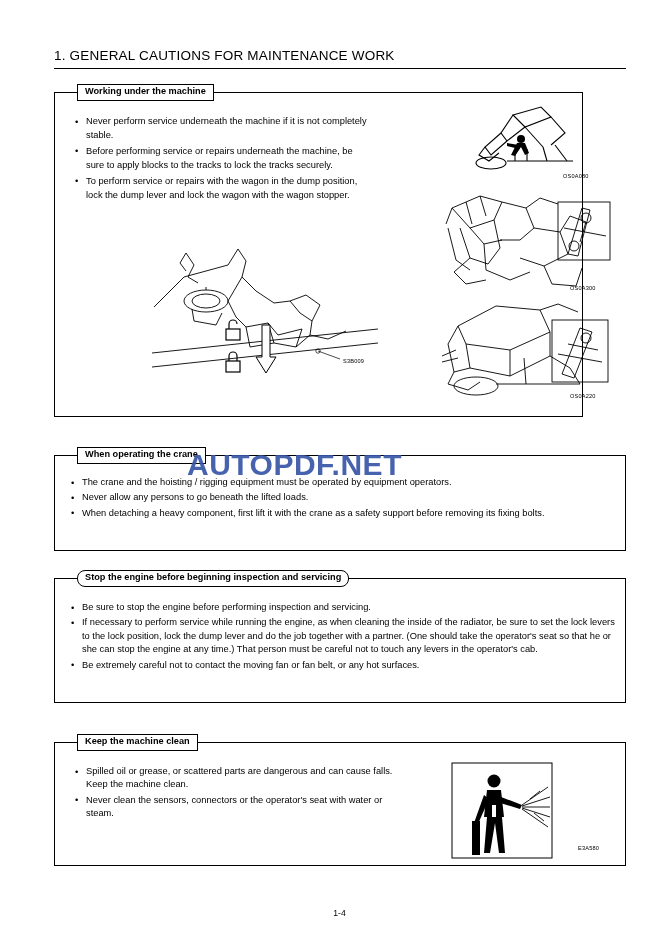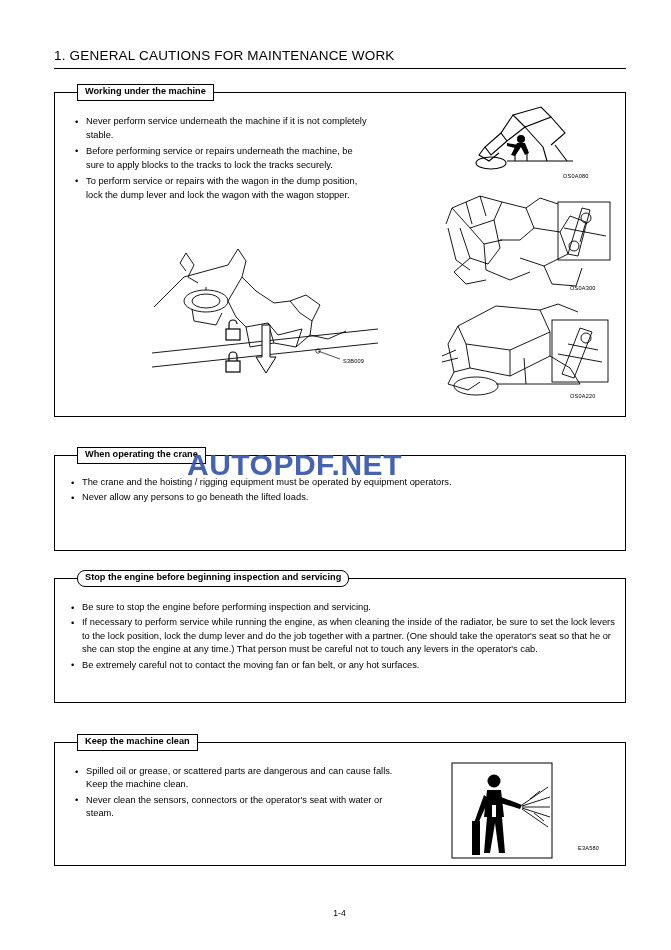--- a/index.html
+++ b/index.html
@@ -77,21 +77,21 @@
     left: 2px;
     top: -0.5px;
     font-size: 9.5px;
   }
   ul.bullets li .cont {
     display: block;
     padding-left: 0;
   }
 
   
-  #sec-working { left: 50px; top: 92px; width: 572px; height: 325px; }
+  #sec-working { left: 50px; top: 92px; width: 529px; height: 325px; }
   #cap-working { left: 22px; top: -9px; }
   #list-working { position: absolute; left: 18px; top: 22px; width: 300px; }
   #list-working li { line-height: 1.5; }
 
   
   #sec-crane { left: 50px; top: 455px; width: 572px; height: 96px; }
   #cap-crane { left: 22px; top: -9px; }
   #list-crane { position: absolute; left: 14px; top: 20px; width: 548px; }
 
   
@@ -301,20 +301,23 @@
 
   <div class="section" id="sec-crane">
     <div class="caption" id="cap-crane">When operating the crane</div>
     <ul class="bullets" id="list-crane">
       <li>
           <span class="cont">The crane and the hoisting / rigging equipment must be operated by equipment operators.</span>
         </li>
       <li>
           <span class="cont">Never allow any persons to go beneath the lifted loads.</span>
         </li>
+      <li>
+          <span class="cont">When detaching a heavy component, first lift it with the crane as a safety support before removing its fixing bolts.</span>
+        </li>
     </ul>
   </div>
 
   <div class="section" id="sec-engine">
     <div class="caption" id="cap-engine">Stop the engine before beginning inspection and servicing</div>
     <ul class="bullets" id="list-engine">
       <li>
           <span class="cont">Be sure to stop the engine before performing inspection and servicing.</span>
         </li>
       <li>

